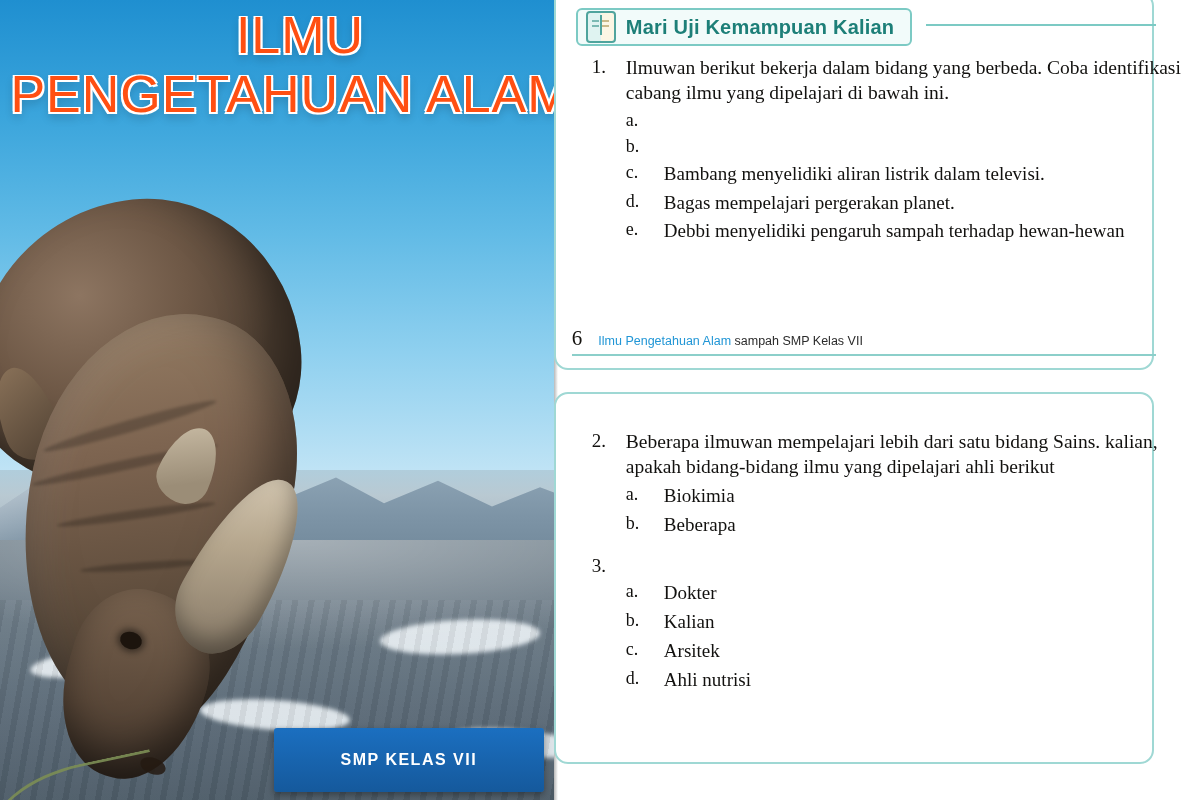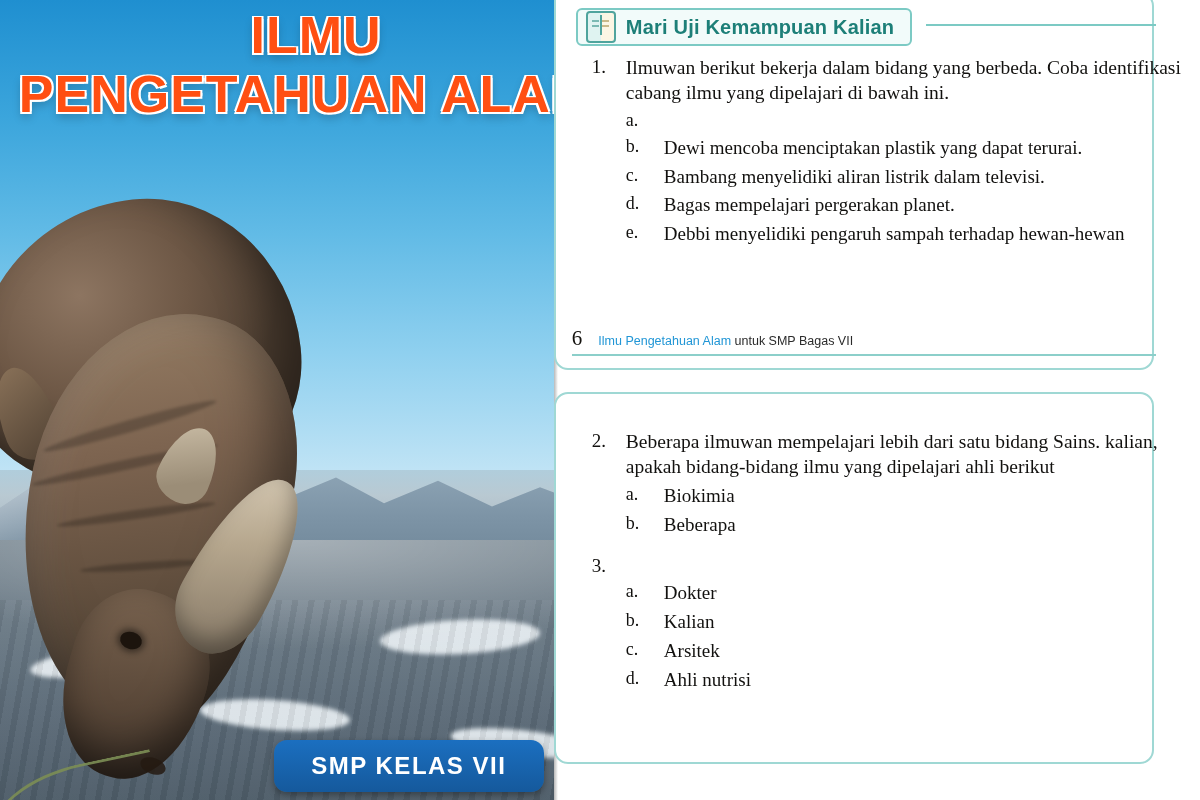--- a/index.html
+++ b/index.html
@@ -112,35 +112,35 @@
     border-top:3px solid #7c8e55;border-left:3px solid #8fa264;
     border-radius:60% 0 0 0;transform:rotate(-12deg);opacity:.9;
   }
   .r-grass2{
     position:absolute;left:60px;top:630px;width:120px;height:60px;
     border-top:3px solid #6f8a4c;border-radius:70% 0 0 0;transform:rotate(8deg);opacity:.85;
   }
 
   
   .cover-title{
-    position:absolute;left:16px;top:0;width:600px;text-align:center;z-index:6;
-    font-family:"Liberation Sans", sans-serif;font-weight:bold;color:#ff4f12;
+    position:absolute;left:0;top:0;width:600px;text-align:center;z-index:6;
+    font-family:"Liberation Sans", sans-serif;font-weight:normal;color:#ff4f12;
     letter-spacing:1px;line-height:1.05;
     text-shadow:2px 2px 0 #ffffff, -2px -1px 0 #ffffff, 2px -1px 0 #ffffff, -2px 2px 0 #ffffff, 0 5px 10px rgba(0,0,0,.25);
   }
   .title-1{font-size:52px;padding-top:8px;}
   .title-2{font-size:52px;padding-top:4px;white-space:nowrap;margin-left:-18px;}
 
   .grade-badge{
-    position:absolute;right:10px;bottom:8px;width:270px;height:52px;z-index:7;
+    position:absolute;right:10px;bottom:8px;width:270px;height:64px;z-index:7;
     background:linear-gradient(180deg,#1b6fc0 0%,#15599c 100%);
-    border-radius:13px;
+    border-radius:3px;
     display:flex;align-items:center;justify-content:center;
     color:#ffffff;font-family:"Liberation Sans", sans-serif;font-weight:bold;
-    font-size:24px;letter-spacing:1.5px;
+    font-size:16px;letter-spacing:1.5px;
     box-shadow:0 3px 7px rgba(0,0,0,.35);
   }
 
   
   .page-pane{position:relative;width:700px;height:800px;background:#ffffff;overflow:hidden;}
 
   .card{
     position:absolute;left:0;width:600px;background:#ffffff;
     border:2px solid #9fd8d4;border-radius:14px;
     box-sizing:border-box;
@@ -251,42 +251,41 @@
           <div class="qrow">
             <div class="qnum">1.</div>
             <div class="qtext wrap">Ilmuwan berikut bekerja dalam bidang yang berbeda. Coba identifikasi cabang ilmu yang dipelajari di bawah ini.</div>
           </div>
           <div class="sublist">
             <div class="subrow">
               <div class="sublabel">a.</div>
             </div>
             <div class="subrow">
               <div class="sublabel">b.</div>
-              <div class="subtext">Dewi mencoba menciptakan plastik yang dapat terurai.</div>
             </div>
             <div class="subrow">
               <div class="sublabel">c.</div>
               <div class="subtext">Bambang menyelidiki aliran listrik dalam televisi.</div>
             </div>
             <div class="subrow">
               <div class="sublabel">d.</div>
               <div class="subtext">Bagas mempelajari pergerakan planet.</div>
             </div>
             <div class="subrow">
               <div class="sublabel">e.</div>
               <div class="subtext">Debbi menyelidiki pengaruh sampah terhadap hewan-hewan</div>
             </div>
           </div>
         </div>
       </div>
 
       <div class="footer">
         <span class="folio">6</span>
         <span class="footer-text">
-          <span class="blue">Ilmu Pengetahuan Alam</span><span> untuk SMP Bagas VII</span>
+          <span class="blue">Ilmu Pengetahuan Alam</span><span> sampah SMP Kelas VII</span>
         </span>
       </div>
       <div class="footer-rule"></div>
     </div>
 
     <div class="card card-bottom">
       <div class="qlist-2">
 
         <div>
           <div class="qrow">

